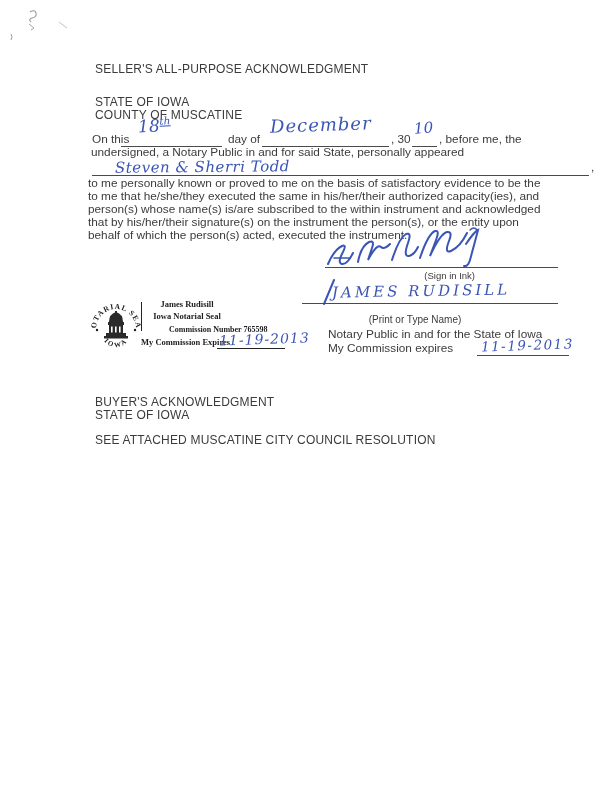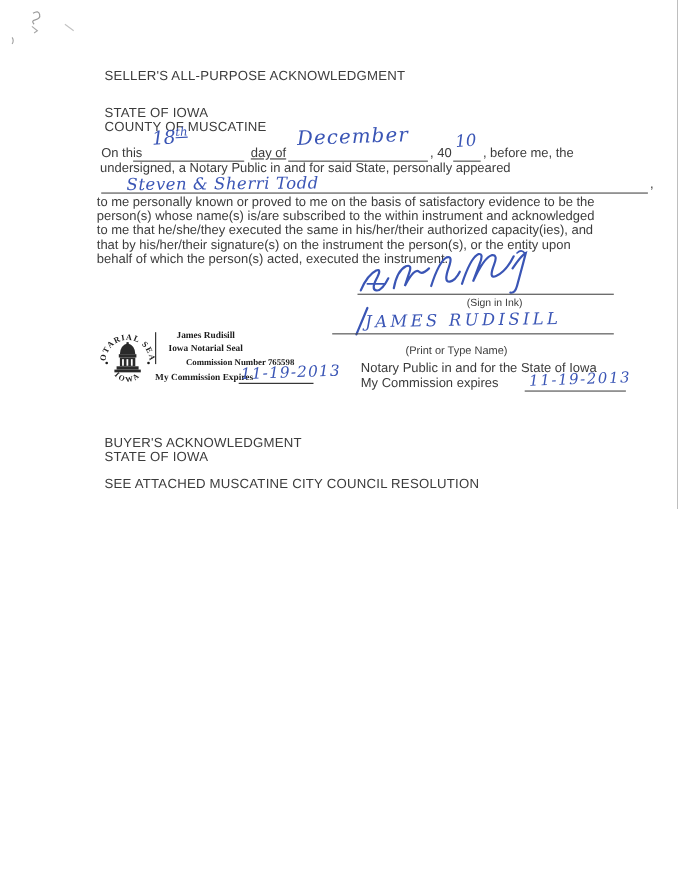--- a/index.html
+++ b/index.html
@@ -53,38 +53,38 @@
   </svg>
 
   <div class="abs t h" style="left:95px;top:63px;">SELLER'S ALL-PURPOSE ACKNOWLEDGMENT</div>
 
   <div class="abs t h" style="left:95px;top:96px;">STATE OF IOWA</div>
   <div class="abs t h" style="left:95px;top:109px;">COUNTY OF MUSCATINE</div>
 
   <div class="abs t" style="left:92px;top:133px;">On this</div>
   <div class="abs blank" style="left:121px;top:133px;width:101px;height:13px;"></div>
   <div class="abs hw" style="left:138px;top:115px;font-size:17px;transform:rotate(-3deg);"><span>18</span><span class="hw-sup">th</span></div>
-  <div class="abs t" style="left:228px;top:133px;text-decoration:underline;">day of</div>
+  <div class="abs t" style="left:228px;top:133px;">day of</div>
   <div class="abs blank" style="left:262px;top:133px;width:127px;height:13px;"></div>
   <div class="abs hw" style="left:270px;top:114px;font-size:18px;transform:rotate(-2deg);letter-spacing:1px;">December</div>
-  <div class="abs t" style="left:391px;top:133px;">, 40</div>
+  <div class="abs t" style="left:391px;top:133px;">, 30</div>
   <div class="abs blank" style="left:412px;top:133px;width:25px;height:13px;"></div>
   <div class="abs hw" style="left:414px;top:119px;font-size:15px;transform:rotate(-4deg);">10</div>
   <div class="abs t" style="left:439px;top:133px;text-align:right;">, before me, the</div>
 
   <div class="abs t" style="left:91px;top:146px;">undersigned, a Notary Public in and for said State, personally appeared</div>
 
   <div class="abs blank" style="left:92px;top:162px;width:497px;height:13px;"></div>
   <div class="abs hw" style="left:115px;top:158px;font-size:15px;letter-spacing:.5px;transform:rotate(-.5deg);">Steven &amp; Sherri Todd</div>
   <div class="abs t" style="left:591px;top:161px;">,</div>
 
   <div class="abs" style="left:88px;top:177px;">
     <div class="body-par">to me personally known or proved to me on the basis of satisfactory evidence to be the</div>
+    <div class="body-par">to me that he/she/they executed the same in his/her/their authorized capacity(ies), and</div>
     <div class="body-par">person(s) whose name(s) is/are subscribed to the within instrument and acknowledged</div>
-    <div class="body-par">to me that he/she/they executed the same in his/her/their authorized capacity(ies), and</div>
     <div class="body-par">that by his/her/their signature(s) on the instrument the person(s), or the entity upon</div>
     <div class="body-par">behalf of which the person(s) acted, executed the instrument.</div>
   </div>
 
   <svg class="abs" style="left:320px;top:224px;" width="170" height="46" viewBox="0 0 170 46">
     <g fill="none" stroke="#3a55b5" stroke-width="2" stroke-linecap="round">
       <path d="M8,40 q6,-14 14,-18 q5,-2 1,6 q-6,11 -1,12 q5,1 11,-11"></path>
       <path d="M14,34 l16,0" stroke-width="1.6"></path>
       <path d="M38,38 q3,-16 11,-20 q6,-2 3,6 l-4,12 q9,-17 13,-13 q3,3 9,-3"></path>
       <path d="M72,36 q7,-22 14,-26 q6,-2 2,9 q-5,14 1,13 q5,-1 9,-9"></path>

